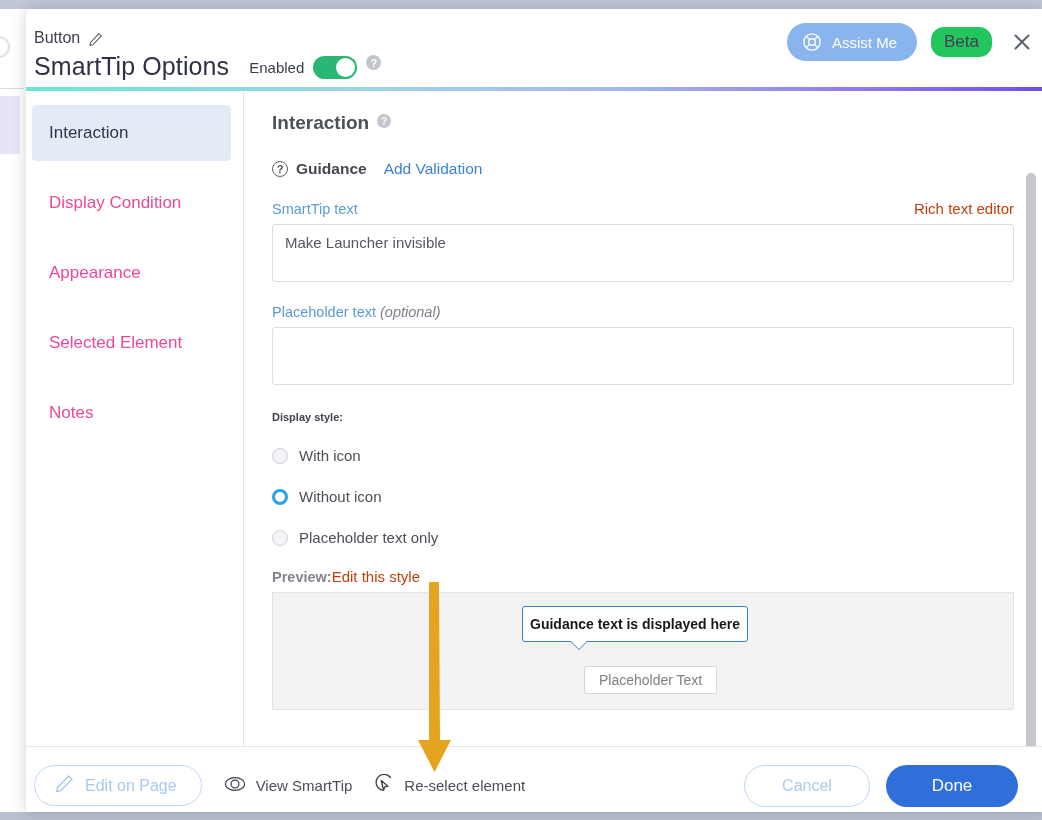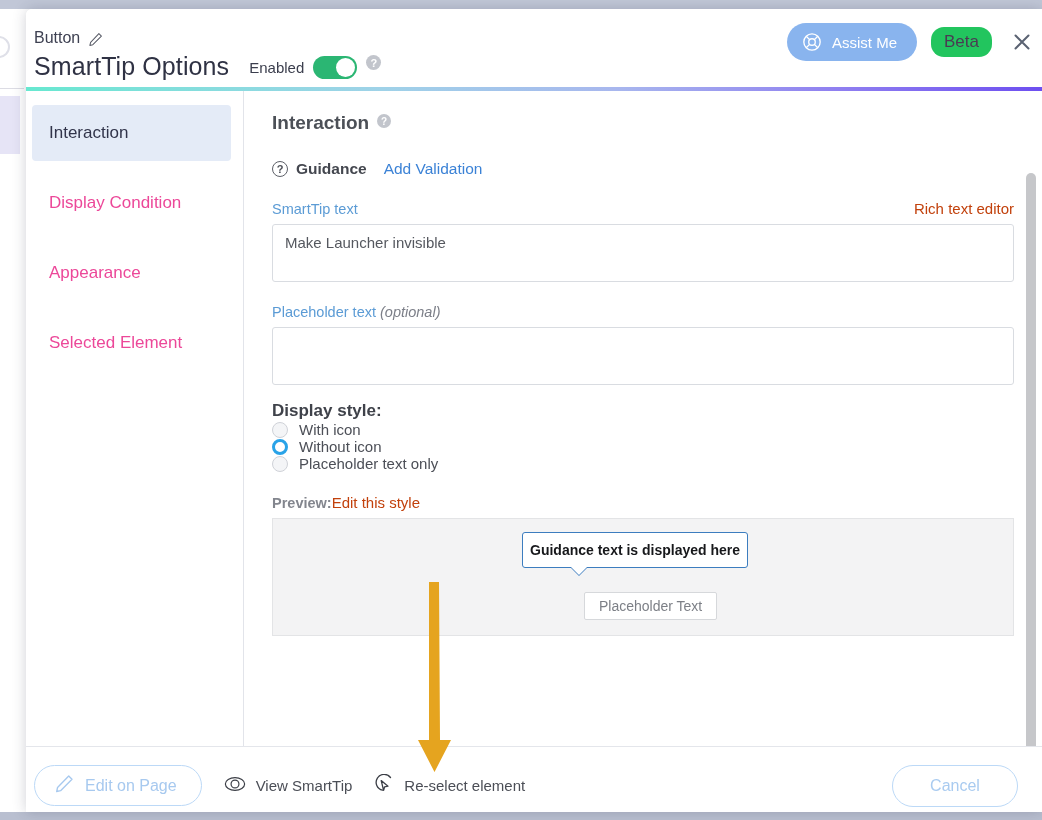--- a/index.html
+++ b/index.html
@@ -178,26 +178,26 @@
   .text-box {
     margin-top: 7px;
     border: 1px solid #d9dce1; border-radius: 3px;
     height: 58px; padding: 9px 12px;
     font-size: 15px; color: #55585f; background: #fff;
     cursor: text;
   }
   .text-box.empty { height: 58px; }
 
   .block-head {
-    font-size: 17px; font-weight: bold; color: #3f424a;
-    margin-top: 16px;
+    font-size: 11px; font-weight: bold; color: #3f424a;
+    margin-top: 26px;
   }
   .radio-row {
     display: flex; align-items: center; gap: 11px;
-    margin-top: 0; cursor: pointer;
+    margin-top: 24px; cursor: pointer;
   }
   .radio {
     width: 16px; height: 16px; border-radius: 50%;
     border: 1px solid #cfd2d8; background: #f4f5f7;
     flex: 0 0 16px;
   }
   .radio.on {
     border: 3.5px solid #29a3e8; background: #fff;
   }
   .radio-lbl { font-size: 15px; color: #4c4f57; }
@@ -351,20 +351,23 @@
       </div>
       <div class="side-item">
         <span>Display Condition</span>
       </div>
       <div class="side-item">
         <span>Appearance</span>
       </div>
       <div class="side-item">
         <span>Selected Element</span>
       </div>
+      <div class="side-item">
+        <span>Notes</span>
+      </div>
     </div>
 
     <div class="content">
 
       <div class="sec-title">
         <span>Interaction</span>
         <span class="help-dot">?</span>
       </div>
 
       <div class="tabs-row">
@@ -448,20 +451,21 @@
             <path d="M16.5 3.5 A8 8 0 1 0 8.5 16.2" fill="none" stroke="#3b3e46" stroke-width="1.3" stroke-linecap="round"></path>
             <path d="M7.2 6.6 L14 12.2 L10.6 12.9 L9.6 16.3 Z" fill="#fff" stroke="#3b3e46" stroke-width="1.3" stroke-linejoin="round"></path>
           </svg>
         </span>
         <span>Re-select element</span>
       </div>
     </div>
 
     <div class="foot-right">
       <button class="btn-cancel">Cancel</button>
+      <button class="btn-done">Done</button>
     </div>
   </div>
 
 </div>
 
 <div class="anno-arrow">
   <svg width="58" height="212" viewBox="0 0 58 212">
     <path d="M23 2 L33 2 L34 160 L45 160 L28.5 192 L12 160 L23 160 Z" fill="#e5a41f"></path>
   </svg>
 </div>

